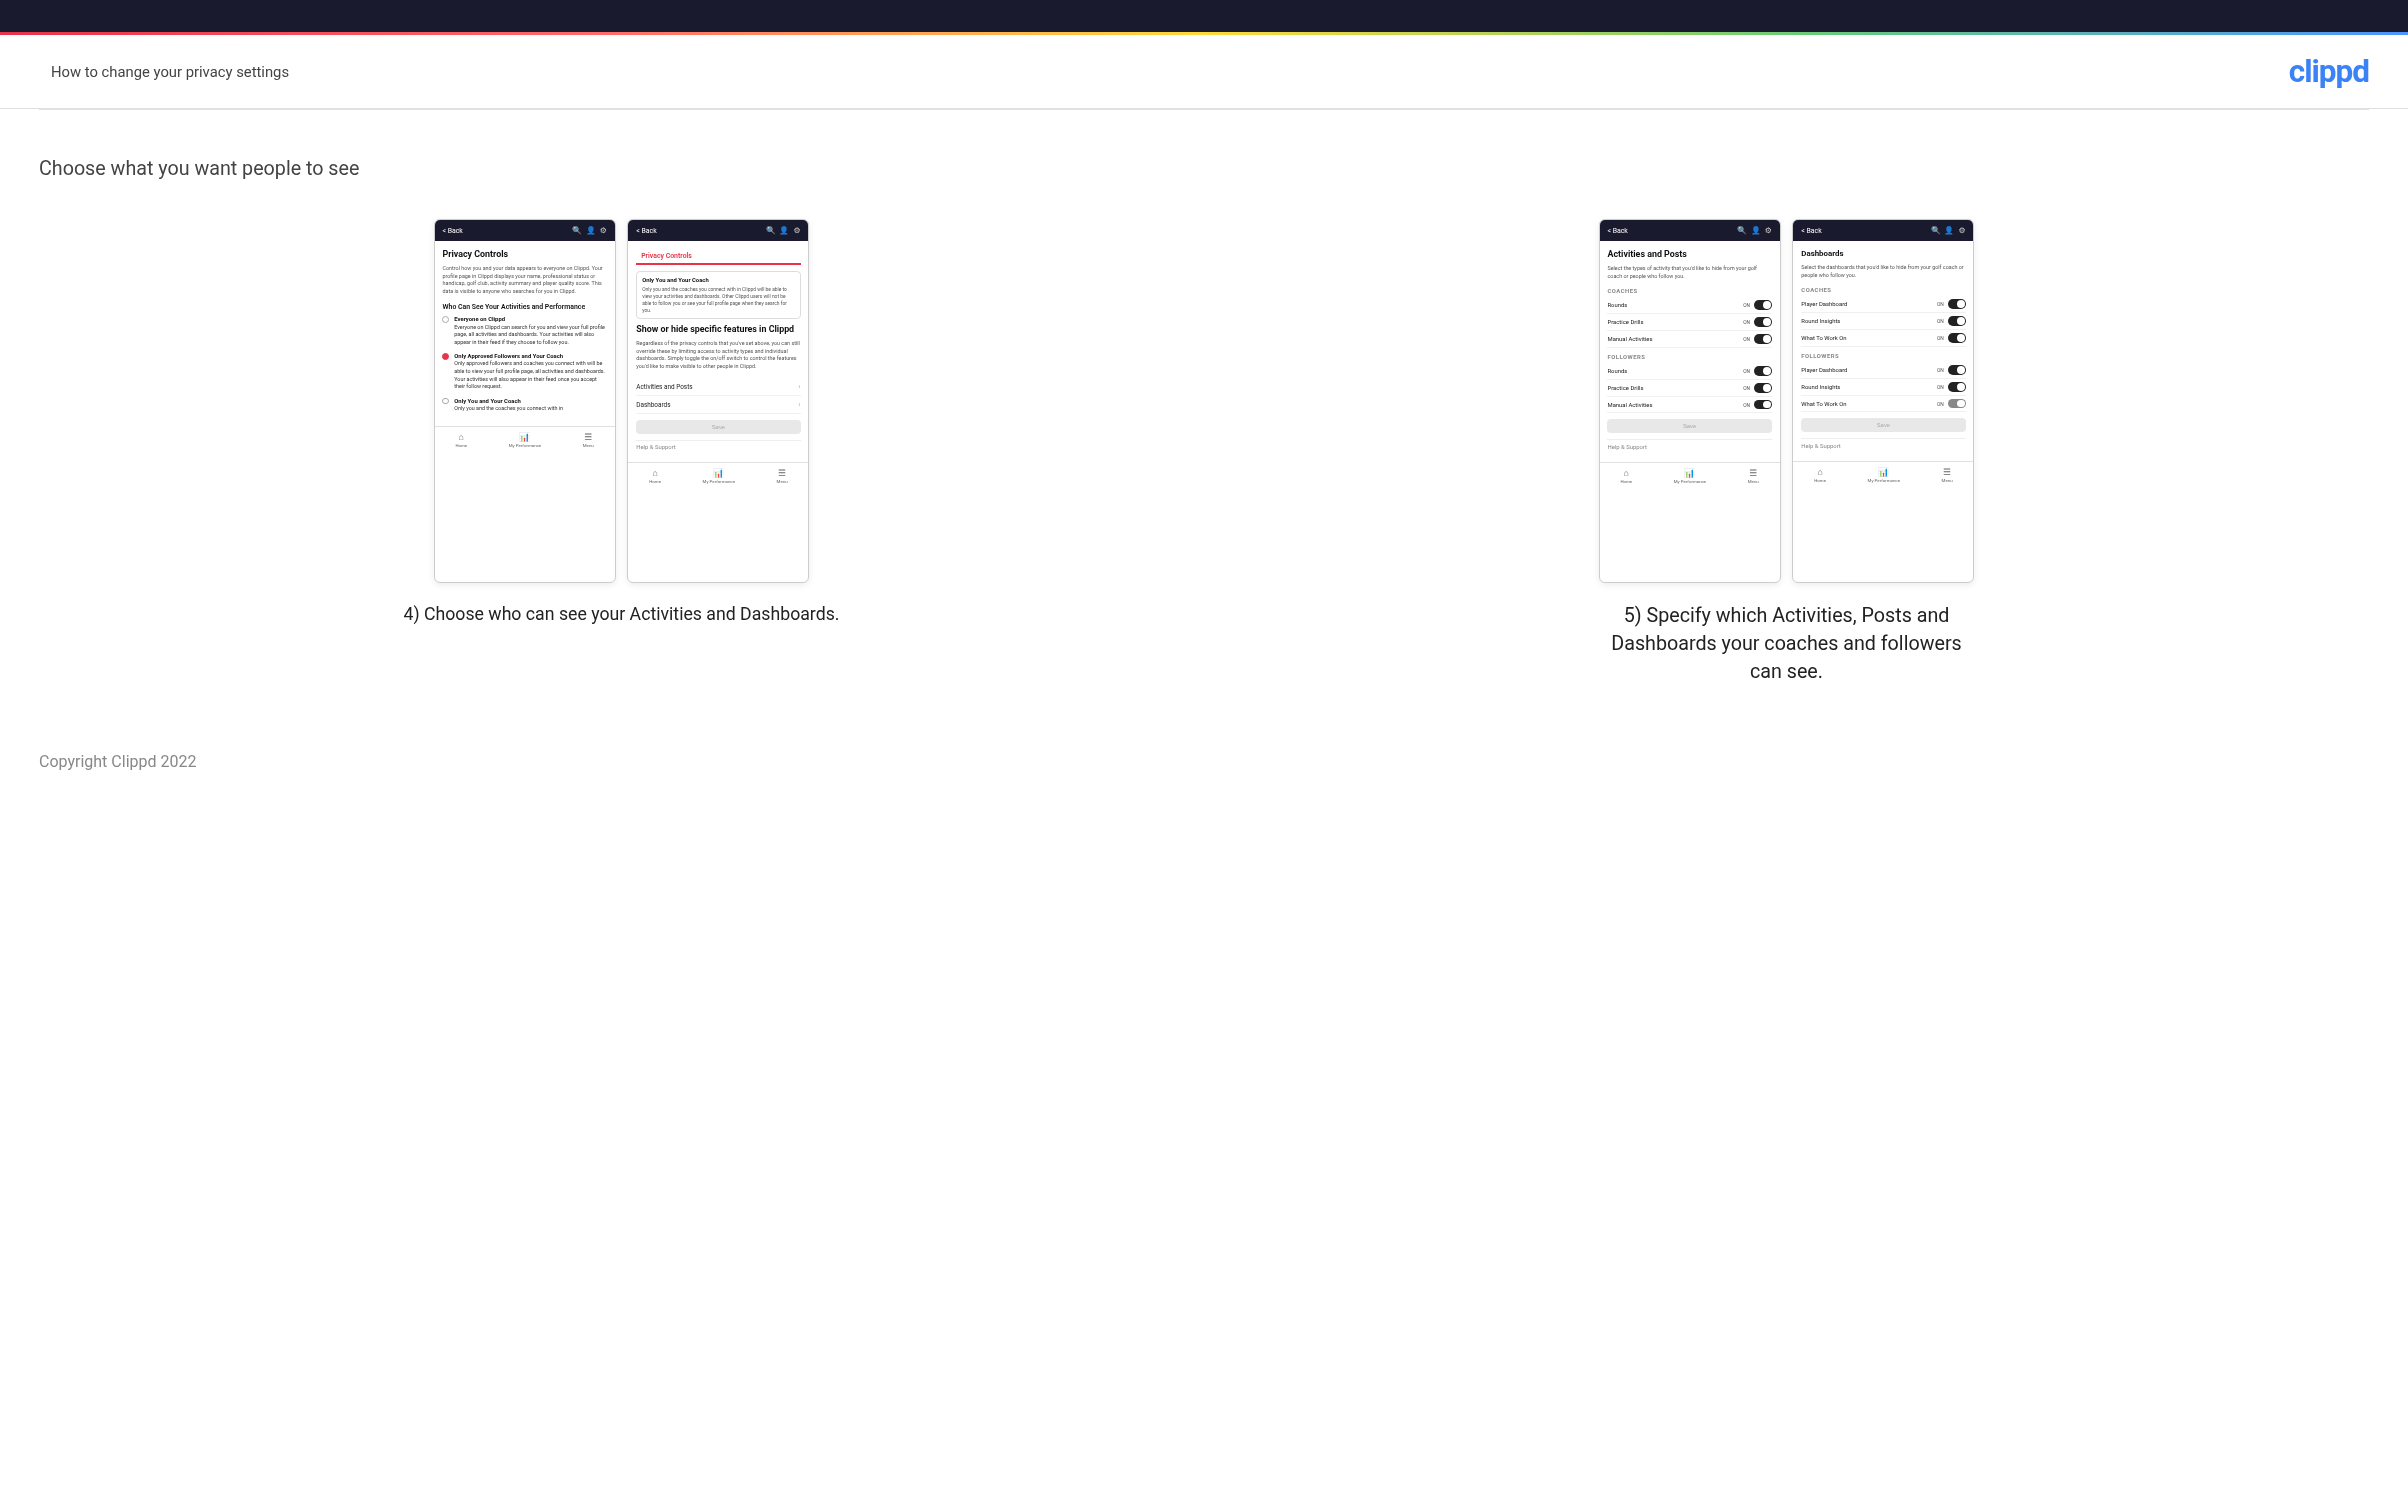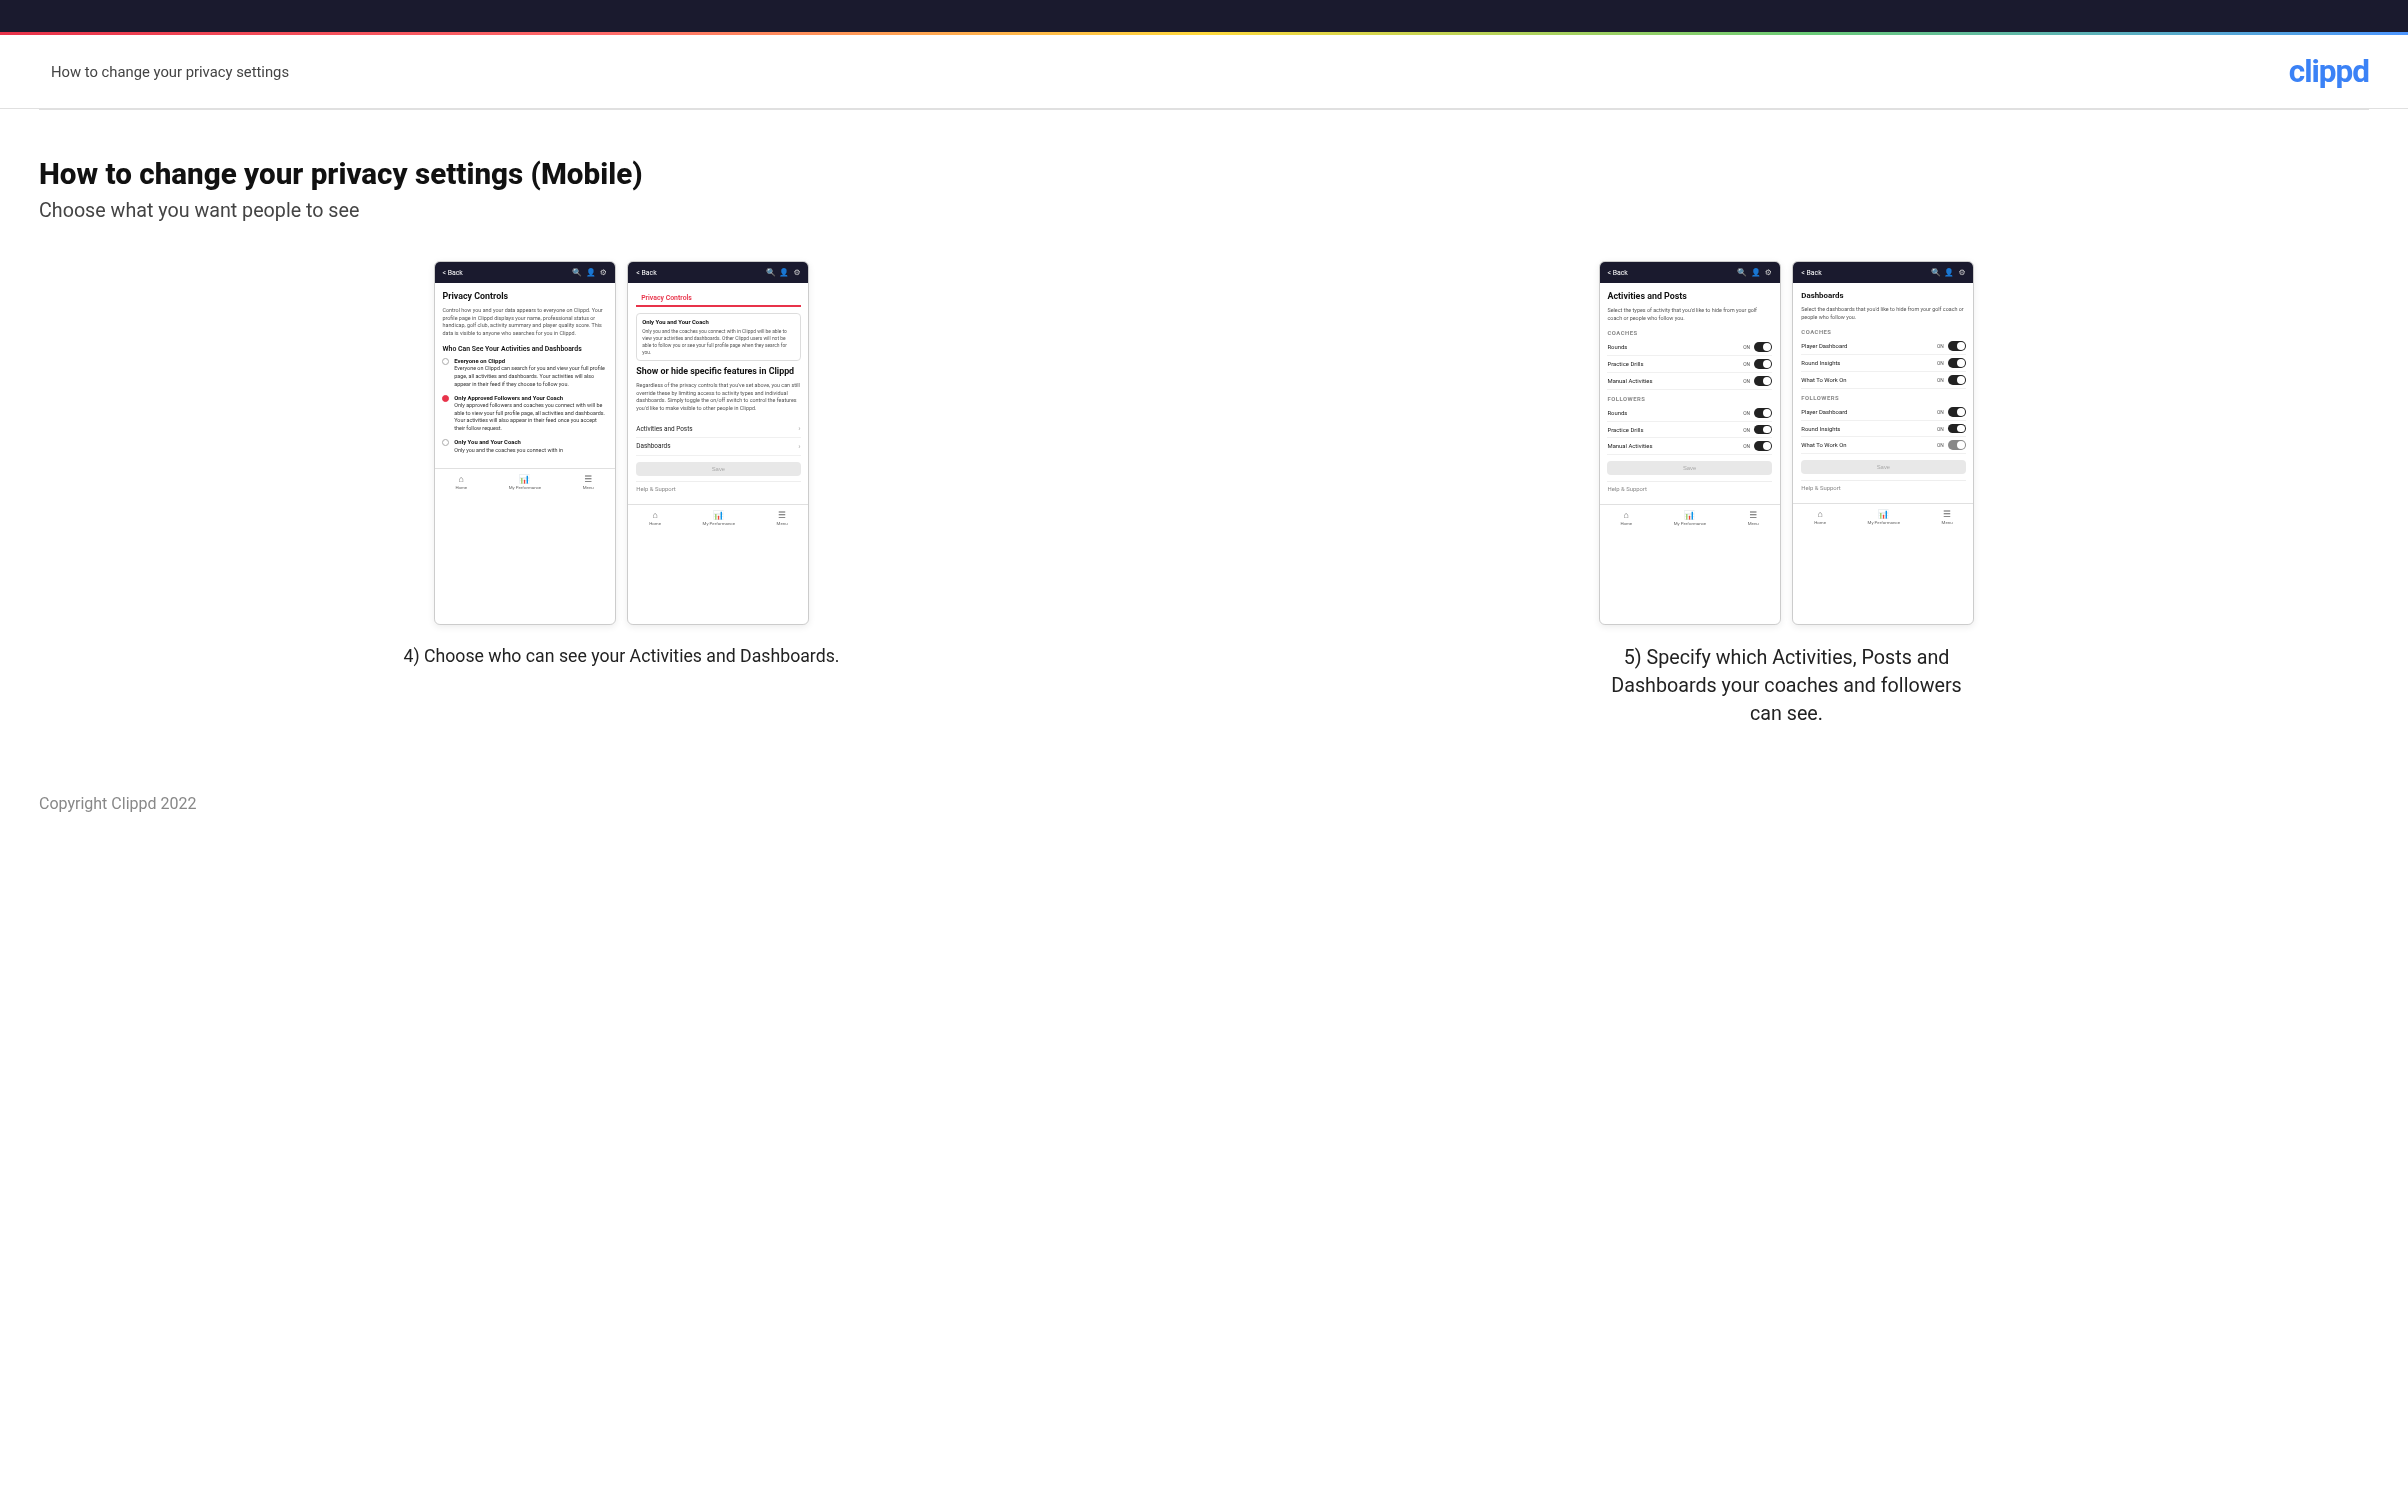--- a/index.html
+++ b/index.html
@@ -355,41 +355,40 @@
 <div class="top-bar"></div>
 <div class="gradient-line"></div>
 
 <div class="header">
   <span class="header-title">How to change your privacy settings</span>
   <span class="logo">clippd</span>
 </div>
 <div class="header-divider"></div>
 
 <div class="main">
-  <h1 class="page-heading">How to change your privacy settings (Mobile)</h1>
   <p class="page-subheading">Choose what you want people to see</p>
 
   <div class="groups-container">
 
     <div class="group-left">
       <div class="screens-container">
 
         <div class="mobile-screen">
           <div class="screen-top-bar">
             <span class="screen-back">&lt; Back</span>
             <div class="screen-icons">
               <span class="screen-icon">🔍</span>
               <span class="screen-icon">👤</span>
               <span class="screen-icon">⚙</span>
             </div>
           </div>
           <div class="screen-content">
             <div class="screen-section-title">Privacy Controls</div>
             <div class="screen-body-text">Control how you and your data appears to everyone on Clippd. Your profile page in Clippd displays your name, professional status or handicap, golf club, activity summary and player quality score. This data is visible to anyone who searches for you in Clippd.</div>
-            <div class="screen-label">Who Can See Your Activities and Dashboards</div>
+            <div class="screen-label">Who Can See Your Activities and Performance</div>
 
             <div class="option-row">
               <div class="radio-circle"></div>
               <div class="option-text">
                 <strong>Everyone on Clippd</strong>
                 Everyone on Clippd can search for you and view your full profile page, all activities and dashboards. Your activities will also appear in their feed if they choose to follow you.
               </div>
             </div>
 
             <div class="option-row">

